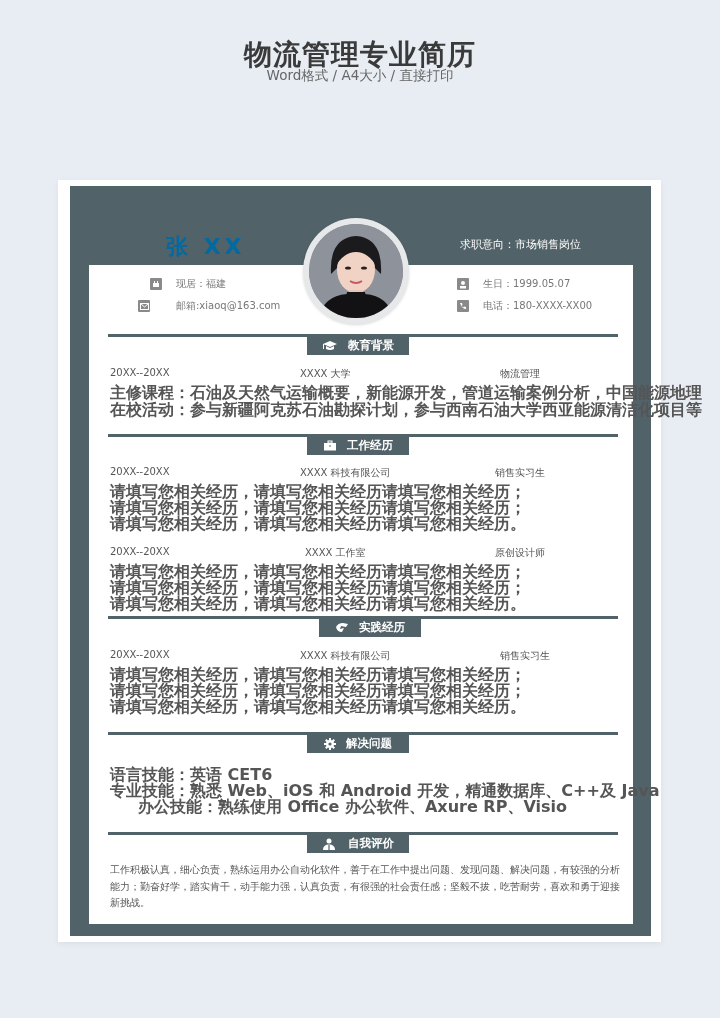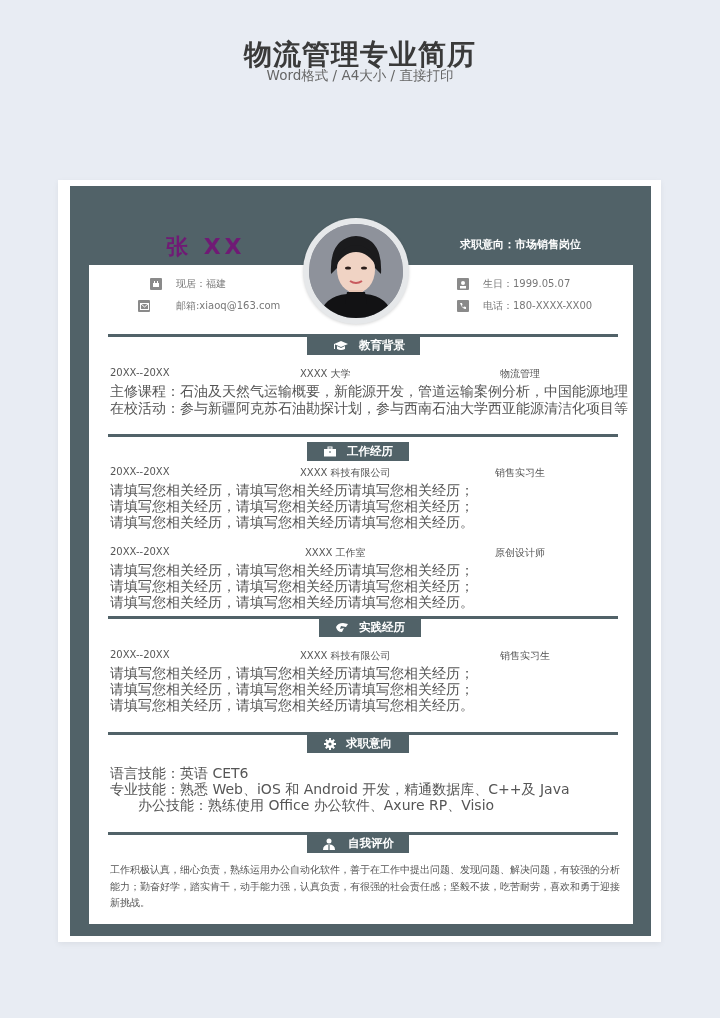--- a/index.html
+++ b/index.html
@@ -28,25 +28,25 @@
   .frame {
     position: absolute; left: 70px; top: 186px; width: 581px; height: 750px;
     background: #516268;
   }
   .inner {
     position: absolute; left: 89px; top: 265px; width: 544px; height: 659px;
     background: #fff;
   }
   .name {
     position: absolute; left: 166px; top: 232px;
-    font-size: 22px; font-weight: bold; color: #701a75; letter-spacing: 4px;
+    font-size: 22px; font-weight: bold; color: #0369a1; letter-spacing: 4px;
   }
   .intent {
     position: absolute; left: 460px; top: 237px;
-    font-size: 11px; font-weight: bold; color: #fff;
+    font-size: 11px; font-weight: normal; color: #fff;
   }
   .photo {
     position: absolute; left: 303px; top: 218px; width: 106px; height: 106px;
     border-radius: 50%; background: #e6e8ea;
     box-shadow: 0 1px 3px rgba(0,0,0,0.15);
   }
   .photo-inner {
     position: absolute; left: 6px; top: 6px; width: 94px; height: 94px;
     border-radius: 50%; overflow: hidden; background: #8c9099;
   }
@@ -67,21 +67,21 @@
     display: flex; align-items: center; justify-content: center; gap: 10px;
   }
   .section-tab svg { display: block; }
   .row {
     position: absolute; left: 110px; width: 500px; font-size: 10px; color: #555; height: 14px;
   }
   .row .c1 { position: absolute; left: 0; }
   .row .c2 { position: absolute; left: 190px; }
   .row .c3 { position: absolute; left: 390px; font-family: Liberation Mono, monospace; }
   .line {
-    position: absolute; left: 110px; font-size: 14px; color: #555; white-space: nowrap;
+    position: absolute; left: 110px; font-size: 16px; color: #555; white-space: nowrap; font-weight: bold;
   }
   .para {
     position: absolute; left: 110px; width: 510px; font-size: 10px; color: #555; line-height: 16.5px;
   }
 </style>
 </head>
 <body>
 
 <div class="page-title">物流管理专业简历</div>
 <div class="page-subtitle">Word格式 / A4大小 / 直接打印</div>
@@ -141,38 +141,38 @@
 <div class="info-item" style="left:457px; top:299px;">
   <span class="info-icon">
     <svg width="8" height="8" viewBox="0 0 8 8">
         <path d="M1 1 L3 1 L3.5 3 L2.5 3.7 Q3.5 5 4.3 5.5 L5 4.5 L7 5 L7 7 Q3 7 1 1 Z" fill="#fff"></path>
       </svg>
   </span>
   <span>电话：180-XXXX-XX00</span>
 </div>
 
 <div class="section-line" style="top:334px;"></div>
-<div class="section-tab" style="top:336px;padding-left:11px;">
+<div class="section-tab" style="top:336px;">
   <svg width="16" height="11" viewBox="0 0 16 11">
       <path d="M1 4 L8 1 L15 4 L8 7 Z" fill="#fff"></path>
       <path d="M4 6 L4 9 Q8 11 12 9 L12 6 L8 8 Z" fill="#fff"></path>
       <rect x="1" y="4" width="1" height="5" fill="#fff"></rect>
     </svg>
   <span>教育背景</span>
 </div>
 <div class="row" style="top:367px;">
   <span class="c1">20XX--20XX</span>
   <span class="c2">XXXX 大学</span>
   <span class="c3">物流管理</span>
 </div>
 <div class="line" style="top:383px;">主修课程：石油及天然气运输概要，新能源开发，管道运输案例分析，中国能源地理</div>
 <div class="line" style="top:400px;">在校活动：参与新疆阿克苏石油勘探计划，参与西南石油大学西亚能源清洁化项目等</div>
 
 <div class="section-line" style="top:434px;"></div>
-<div class="section-tab" style="top:436px;margin-top:6px;">
+<div class="section-tab" style="top:436px;">
   <svg width="14" height="11" viewBox="0 0 14 11">
       <rect x="1" y="3" width="12" height="7.5" fill="#fff"></rect>
       <rect x="5" y="1" width="4" height="2" fill="none" stroke="#fff" stroke-width="1"></rect>
       <rect x="6" y="5.5" width="2" height="1" fill="#516268"></rect>
     </svg>
   <span>工作经历</span>
 </div>
 <div class="row" style="top:466px;">
   <span class="c1">20XX--20XX</span>
   <span class="c2">XXXX 科技有限公司</span>
@@ -212,21 +212,21 @@
   <svg width="12" height="12" viewBox="0 0 12 12">
       <circle cx="6" cy="6" r="4" fill="#fff"></circle>
       <g fill="#fff">
         <rect x="5" y="0" width="2" height="12"></rect>
         <rect x="0" y="5" width="12" height="2"></rect>
         <rect x="5" y="0" width="2" height="12" transform="rotate(45 6 6)"></rect>
         <rect x="5" y="0" width="2" height="12" transform="rotate(-45 6 6)"></rect>
       </g>
       <circle cx="6" cy="6" r="1.6" fill="#516268"></circle>
     </svg>
-  <span>求职意向</span>
+  <span>解决问题</span>
 </div>
 <div class="line" style="top:765px;">语言技能：英语 CET6</div>
 <div class="line" style="top:781px;">专业技能：熟悉 Web、iOS 和 Android 开发，精通数据库、C++及 Java</div>
 <div class="line" style="top:797px;margin-left:28px;">办公技能：熟练使用 Office  办公软件、Axure RP、Visio</div>
 
 <div class="section-line" style="top:832px;"></div>
 <div class="section-tab" style="top:834px;gap:12px;">
   <svg width="14" height="12" viewBox="0 0 14 12">
       <circle cx="7" cy="3" r="2.5" fill="#fff"></circle>
       <path d="M1 12 Q1 6.5 7 6.5 Q13 6.5 13 12 Z" fill="#fff"></path>

